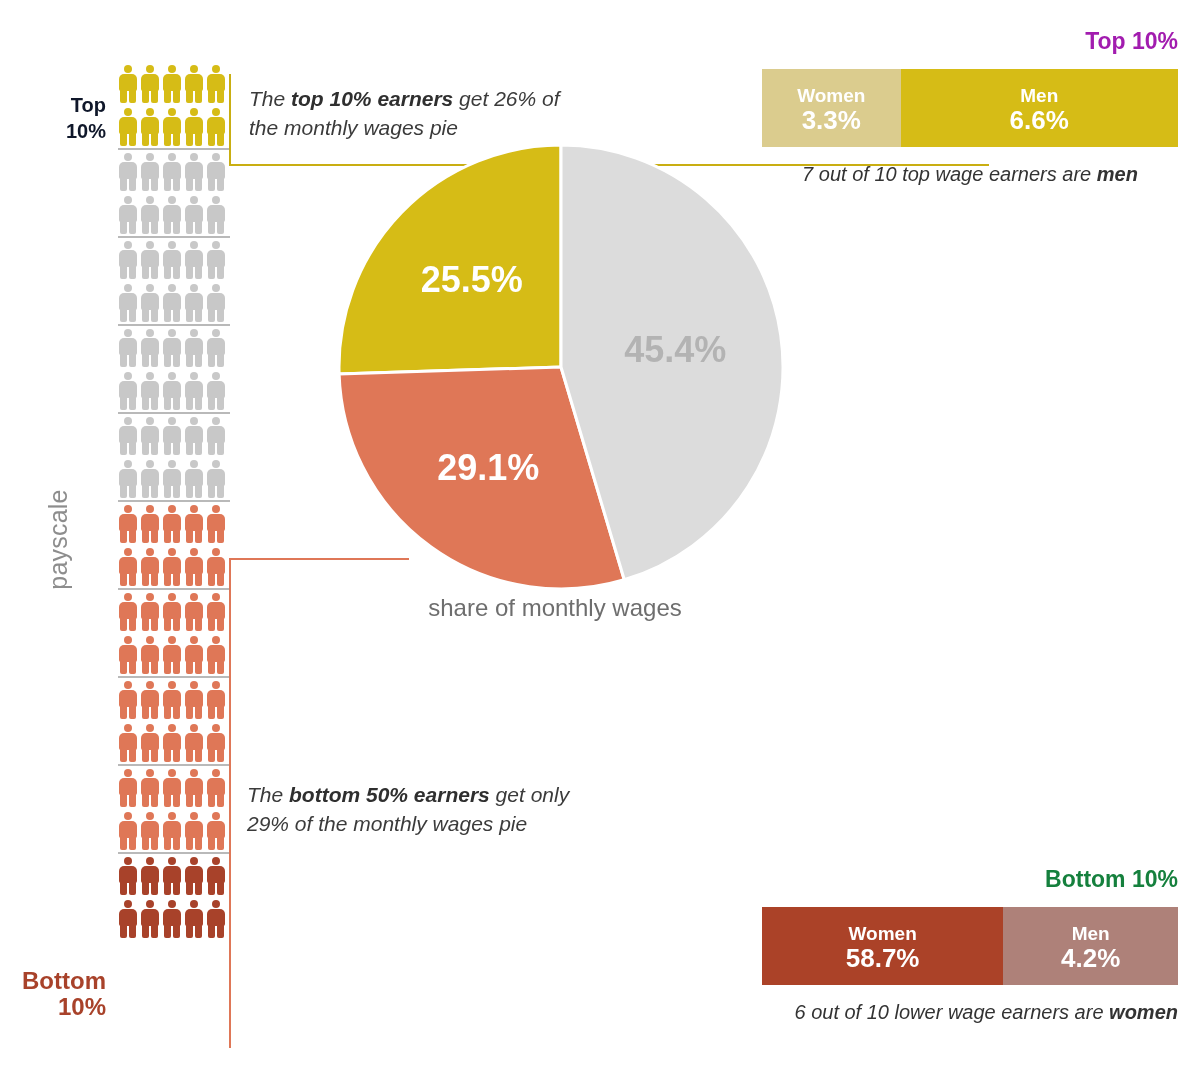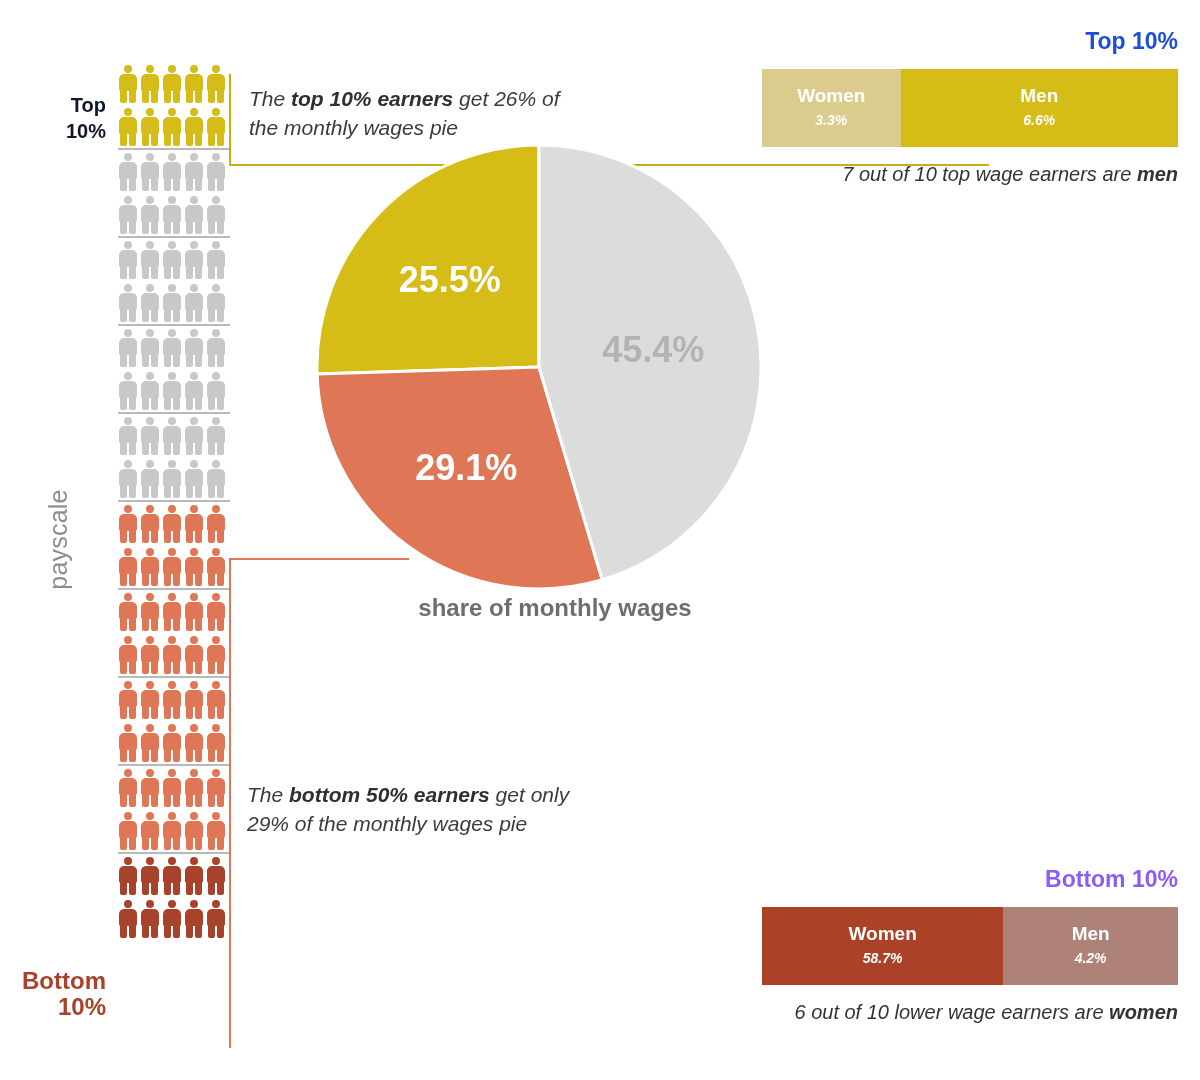--- a/index.html
+++ b/index.html
@@ -69,45 +69,45 @@
     border-left:2px solid #DF7757;border-top:2px solid #DF7757;
     box-sizing:border-box;
   }
   #bottom-callout-text{
     position:absolute;left:247px;top:780px;width:350px;
     font-size:21px;font-style:italic;color:#3b3b3b;line-height:29px;
   }
   .callout-text b{font-weight:bold;font-style:italic;color:#2f2f2f;}
 
   
-  #pie-wrap{position:absolute;left:314px;top:142px;width:450px;height:450px;}
+  #pie-wrap{position:absolute;left:336px;top:142px;width:450px;height:450px;}
   #pie-caption{
     position:absolute;left:330px;top:594px;width:450px;text-align:center;
-    font-size:24px;font-weight:bold;color:#6e6e6e;
+    font-size:24px;font-weight:normal;color:#6e6e6e;
   }
 
   
   .panel-title{font-size:23px;font-weight:bold;text-align:right;}
   #top-panel{position:absolute;left:762px;top:28px;width:416px;}
   #bottom-panel{position:absolute;left:762px;top:866px;width:416px;}
-  #top-panel .panel-title{color:#1d4ed8;}
-  #bottom-panel .panel-title{color:#8b5cf6;}
+  #top-panel .panel-title{color:#a21caf;}
+  #bottom-panel .panel-title{color:#15803d;}
 
   .stackbar{display:flex;height:78px;margin-top:14px;}
   .seg{display:flex;flex-direction:column;align-items:center;justify-content:center;
        color:#ffffff;font-size:19px;font-weight:bold;line-height:25px;}
-  .seg .pct{font-size:14px;font-style:italic;}
+  .seg .pct{font-size:26px;}
   .s-women-top{background:#DBCC8E;}
   .s-men-top{background:#D6BC16;}
   .s-women-bot{background:#AB4228;}
   .s-men-bot{background:#AE8179;}
 
   .panel-note{
     margin-top:16px;font-size:20px;font-style:italic;color:#333;
-    text-align:right;
+    text-align:center;
   }
   #bottom-panel .panel-note{text-align:right;}
   .panel-note b{font-weight:bold;font-style:italic;}
 </style>
 </head>
 <body>
 
 <div class="stage">
 
   <div id="payscale-label">payscale</div>

